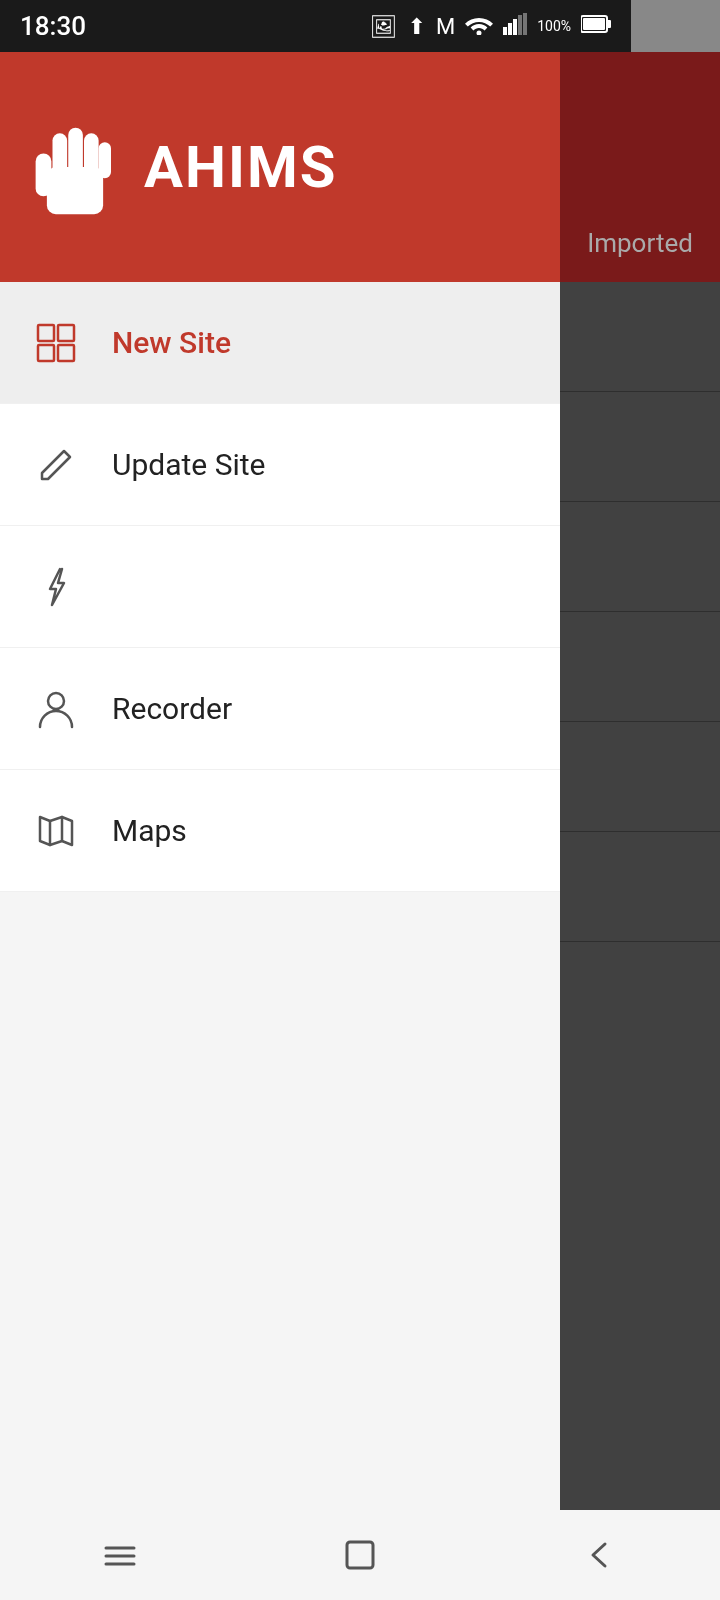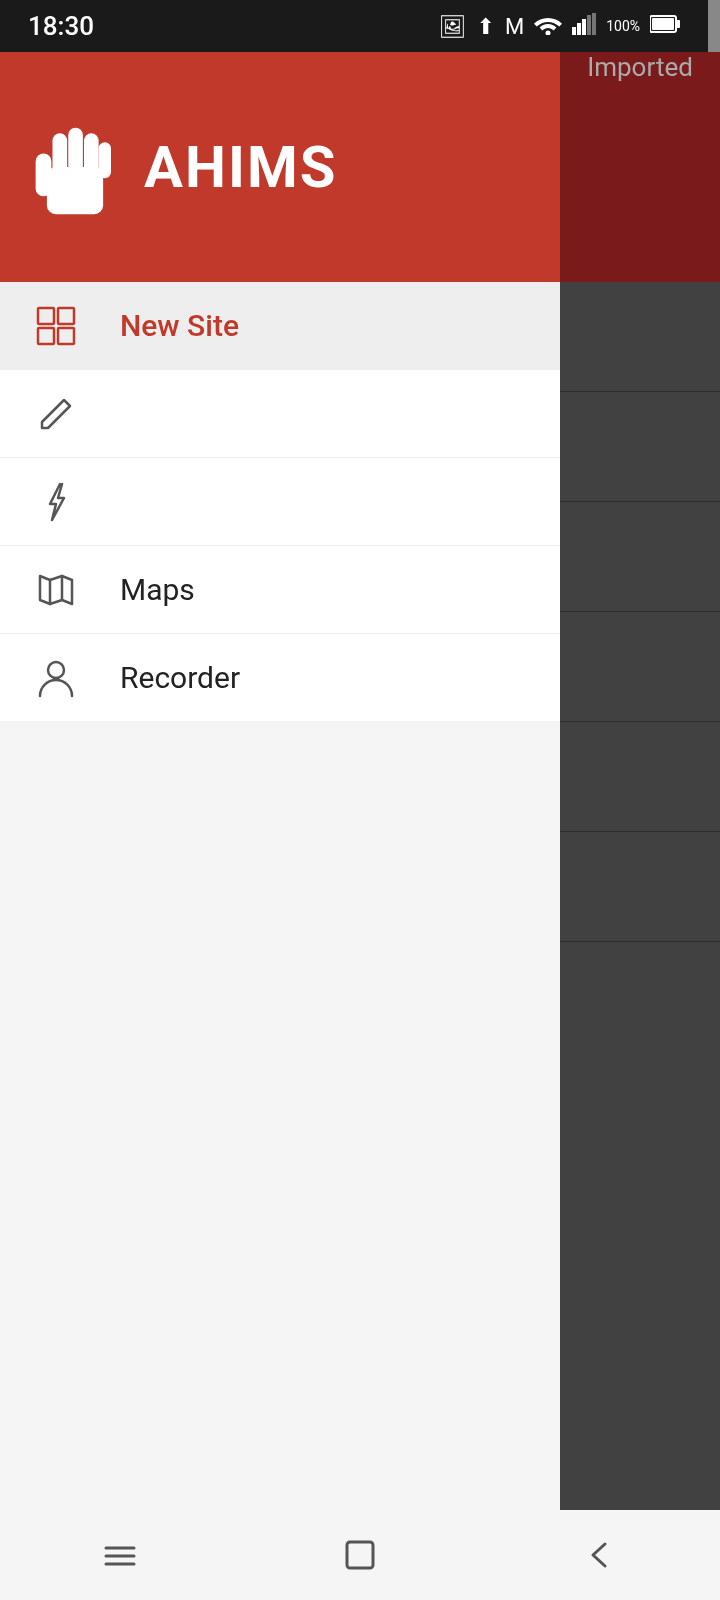--- a/index.html
+++ b/index.html
@@ -9,27 +9,27 @@
       width: 720px;
       height: 1600px;
       font-family: 'Roboto', Arial, sans-serif;
       background: #888;
       position: relative;
       overflow: hidden;
     }
 
     
     .status-bar {
-      width: 708px;
+      width: 631px;
       height: 52px;
       background: #1a1a1a;
       display: flex;
       align-items: center;
       justify-content: space-between;
-      padding: 0 28px;
+      padding: 0 20px;
       position: relative;
       z-index: 100;
       text-align: center;
     }
     .status-time {
       color: white;
       font-size: 26px;
       font-weight: 500;
     }
     .status-icons {
@@ -127,23 +127,23 @@
     
     .drawer-menu {
       flex: 1;
       background: #f5f5f5;
       overflow: hidden;
     }
 
     .menu-item {
       display: flex;
       align-items: center;
-      height: 88px;
+      height: 122px;
       padding: 0 30px;
-      gap: 38px;
+      gap: 30px;
       background: white;
       border-bottom: 1px solid #f0f0f0;
       cursor: pointer;
     }
 
     .menu-item.active {
       background: #eeeeee;
     }
 
     .menu-item-icon {
@@ -197,20 +197,21 @@
 
     
     .imported-label {
       position: absolute;
       top: 52px;
       right: 0;
       width: 160px;
       height: 230px;
       background: #7a1a1a;
       display: flex;
+      align-items: flex-end;
       justify-content: center;
       padding-bottom: 24px;
       z-index: 5;
     }
     .imported-text {
       color: #aaa;
       font-size: 26px;
     }
   </style>
 </head>
@@ -315,50 +316,51 @@
       </div>
       <span class="menu-item-label">New Site</span>
     </div>
 
     <div class="menu-item">
       <div class="menu-item-icon">
         <svg width="44" height="44" viewBox="0 0 44 44" fill="none" stroke="#555" stroke-width="2.5" stroke-linecap="round" stroke-linejoin="round">
           <path d="M30 8l6 6L14 36H8v-6L30 8z"></path>
         </svg>
       </div>
+      <span class="menu-item-label">Update Site</span>
     </div>
 
     <div class="menu-item">
       <div class="menu-item-icon">
         <svg width="44" height="44" viewBox="0 0 44 44" fill="none" stroke="#555" stroke-width="2.5" stroke-linecap="round" stroke-linejoin="round">
           <polyline points="26,4 16,24 22,24 18,40 30,18 24,18 28,4"></polyline>
         </svg>
       </div>
     </div>
 
+
+    <div class="menu-item">
+      <div class="menu-item-icon">
+        <svg width="44" height="44" viewBox="0 0 44 44" fill="none" stroke="#555" stroke-width="2.5" stroke-linecap="round">
+          <circle cx="22" cy="14" r="8"></circle>
+          <path d="M6 40c0-8.8 7.2-16 16-16s16 7.2 16 16"></path>
+        </svg>
+      </div>
+      <span class="menu-item-label">Recorder</span>
+    </div>
 
     <div class="menu-item">
       <div class="menu-item-icon">
         <svg width="44" height="44" viewBox="0 0 44 44" fill="none" stroke="#555" stroke-width="2.5" stroke-linecap="round" stroke-linejoin="round">
           <polygon points="6,8 16,12 28,8 38,12 38,36 28,32 16,36 6,32"></polygon>
           <line x1="16" y1="12" x2="16" y2="36"></line>
           <line x1="28" y1="8" x2="28" y2="32"></line>
         </svg>
       </div>
       <span class="menu-item-label">Maps</span>
-    </div>
-
-    <div class="menu-item">
-      <div class="menu-item-icon">
-        <svg width="44" height="44" viewBox="0 0 44 44" fill="none" stroke="#555" stroke-width="2.5" stroke-linecap="round">
-          <circle cx="22" cy="14" r="8"></circle>
-          <path d="M6 40c0-8.8 7.2-16 16-16s16 7.2 16 16"></path>
-        </svg>
-      </div>
-      <span class="menu-item-label">Recorder</span>
     </div>
 
 
 
 
   </div>
 </div>
 
 <div class="nav-bar">
   <div class="nav-btn">

